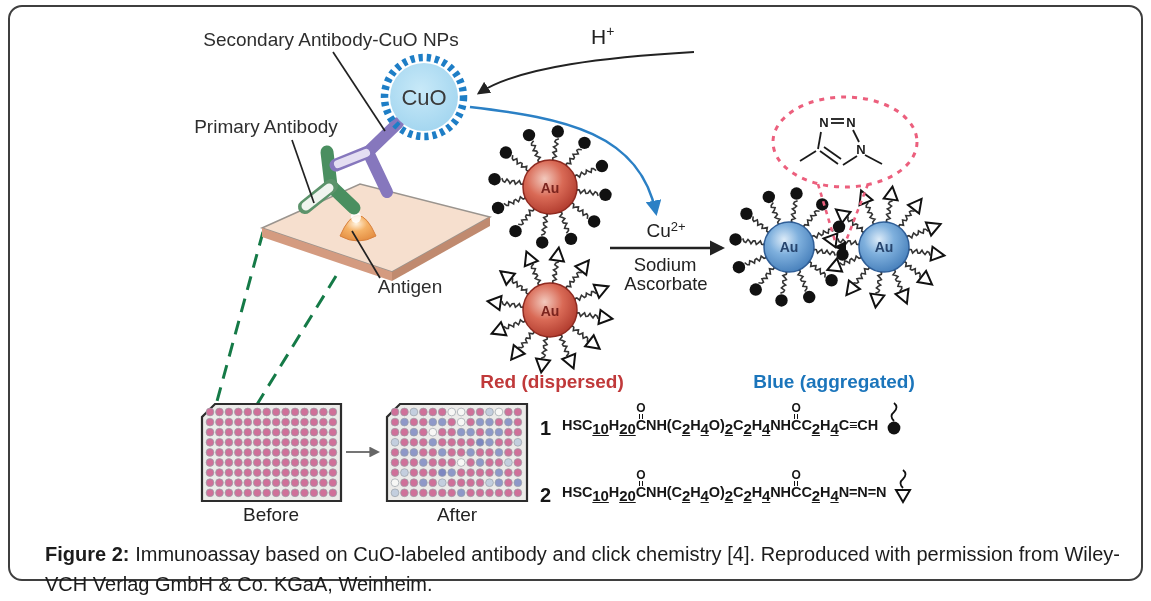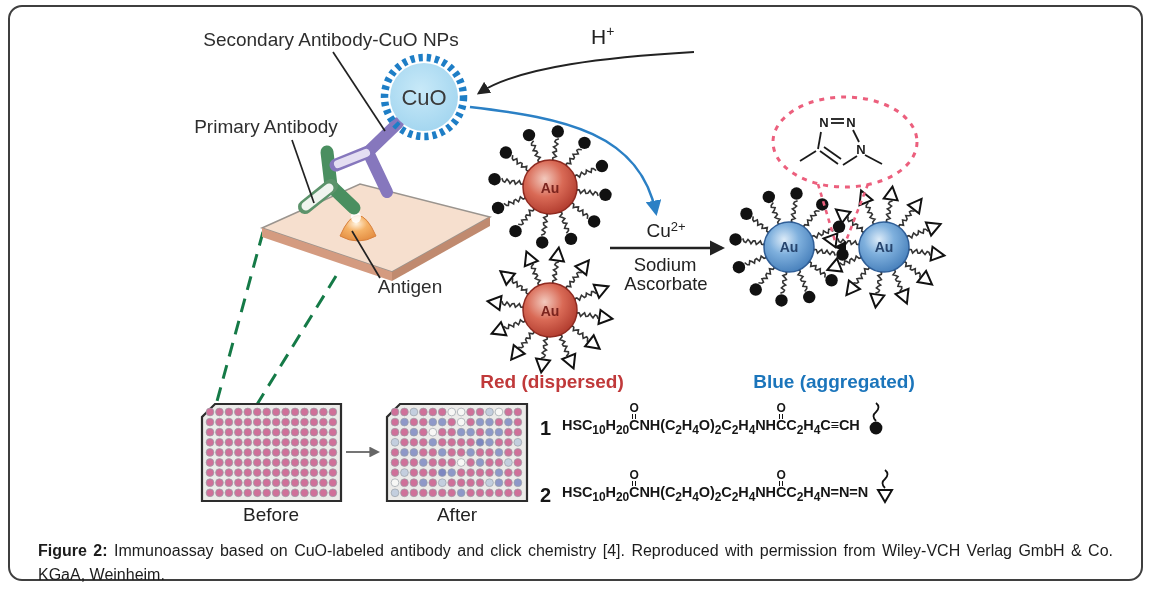--- a/index.html
+++ b/index.html
@@ -8,32 +8,32 @@
   .frame{position:absolute;left:8px;top:5px;width:1131px;height:572px;
          border:2px solid #3f3f3f;border-radius:14px;background:#fff;}
   svg.diagram{position:absolute;left:0;top:0;}
   svg text{font-family:"Liberation Sans",sans-serif;}
 
   
   .formula{position:absolute;display:flex;align-items:flex-end;color:#161616;
            font-weight:bold;font-size:14.5px;letter-spacing:-0.1px;white-space:nowrap;}
   .fnum{font-size:20px;margin-right:11px;line-height:18px;}
   .fbody{display:inline-block;}
-  .fbody sub{font-size:12px;}
+  .fbody sub{font-size:15px;text-decoration:underline;}
   .carbonyl{display:inline-block;text-align:center;vertical-align:baseline;}
   .co-o{display:block;font-size:12px;line-height:11px;}
   .co-bond{display:block;width:2px;height:5px;margin:0 auto;
            border-left:1.6px solid #111;border-right:1.6px solid #111;}
   .co-c{display:block;line-height:13px;}
   .fend{display:inline-block;vertical-align:-9px;margin-left:7px;}
   .fend svg{display:block;}
 
   
-  .caption{position:absolute;left:38px;top:539px;width:1075px;text-align:justify;
-           font-size:16px;line-height:1.5;color:#1c1c1c;}
+  .caption{position:absolute;left:45px;top:539px;width:1075px;text-align:justify;
+           font-size:20px;line-height:1.5;color:#1c1c1c;}
 </style>
 </head>
 <body>
 
 <div class="stage">
   <div class="frame"></div>
 
   <svg class="diagram" width="1151" height="601" viewBox="0 0 1151 601">
     <defs>
       <radialGradient id="gRed" cx="40%" cy="35%" r="75%">

